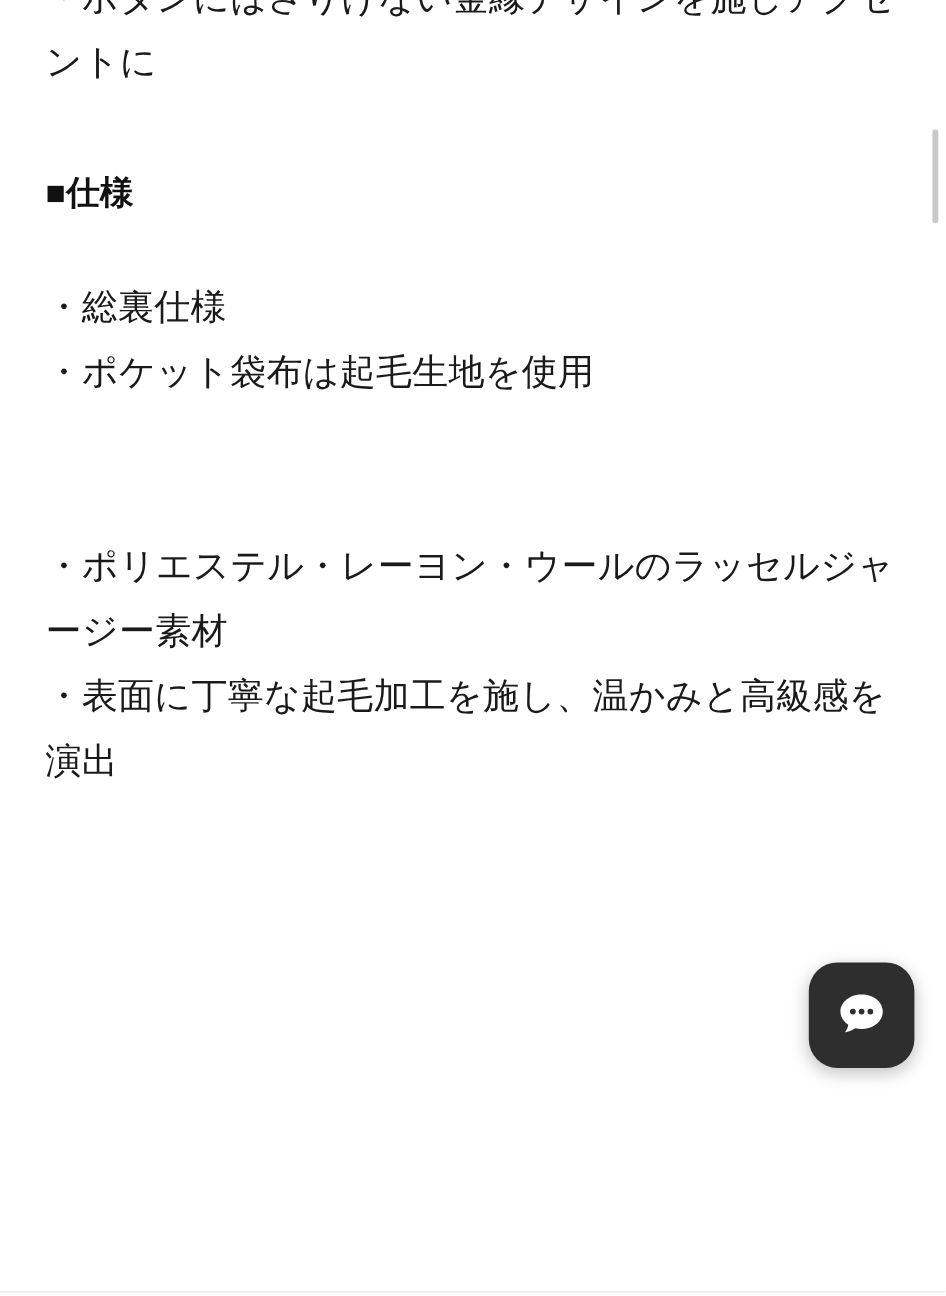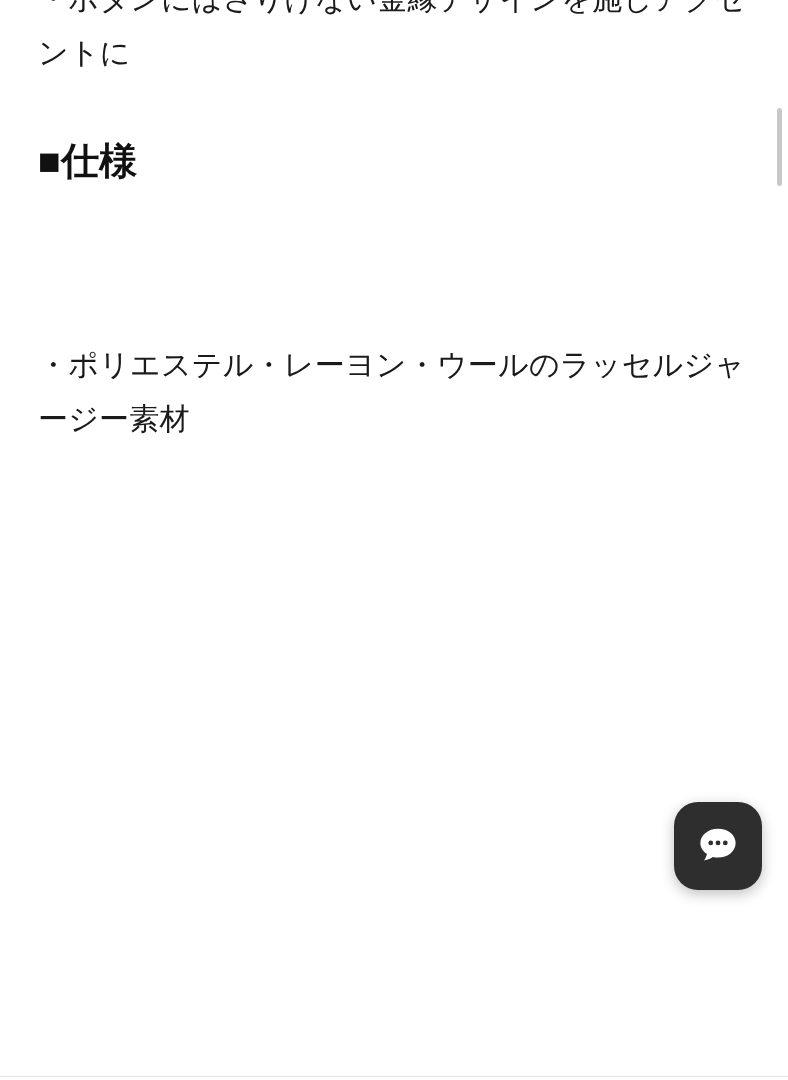--- a/index.html
+++ b/index.html
@@ -37,21 +37,21 @@
     font-size: 30px;
     line-height: 54px;
     color: #1a1a1a;
     letter-spacing: 0.2px;
     white-space: pre-wrap;
     word-break: break-all;
     margin: 0;
   }
 
   .heading {
-    font-size: 38px;
+    font-size: 28px;
     line-height: 54px;
     font-weight: bold;
     color: #111111;
     letter-spacing: 0.2px;
     margin: 0;
     white-space: pre-wrap;
   }
 
   .spacer-lg { height: 54px; }
   .spacer-md { height: 42px; }
@@ -115,27 +115,30 @@
   <div class="content">
 
     <p class="para">・ボタンにはさりげない金縁デザインを施しアクセントに</p>
 
     <div class="spacer-lg"></div>
 
     <h2 class="heading">■仕様</h2>
 
     <div class="spacer-md"></div>
 
+    <p class="para">・総裏仕様</p>
+    <p class="para">・ポケット袋布は起毛生地を使用</p>
 
     <div class="spacer-lg"></div>
 
 
     <div class="spacer-lg"></div>
 
     <p class="para">・ポリエステル・レーヨン・ウールのラッセルジャージー素材</p>
+    <p class="para">・表面に丁寧な起毛加工を施し、温かみと高級感を演出</p>
 
   </div>
 
   <div class="scrollbar-track">
     <div class="scrollbar-thumb"></div>
   </div>
 
   <div class="chat-fab">
     <span>
       <svg viewBox="0 0 24 24" aria-hidden="true">

